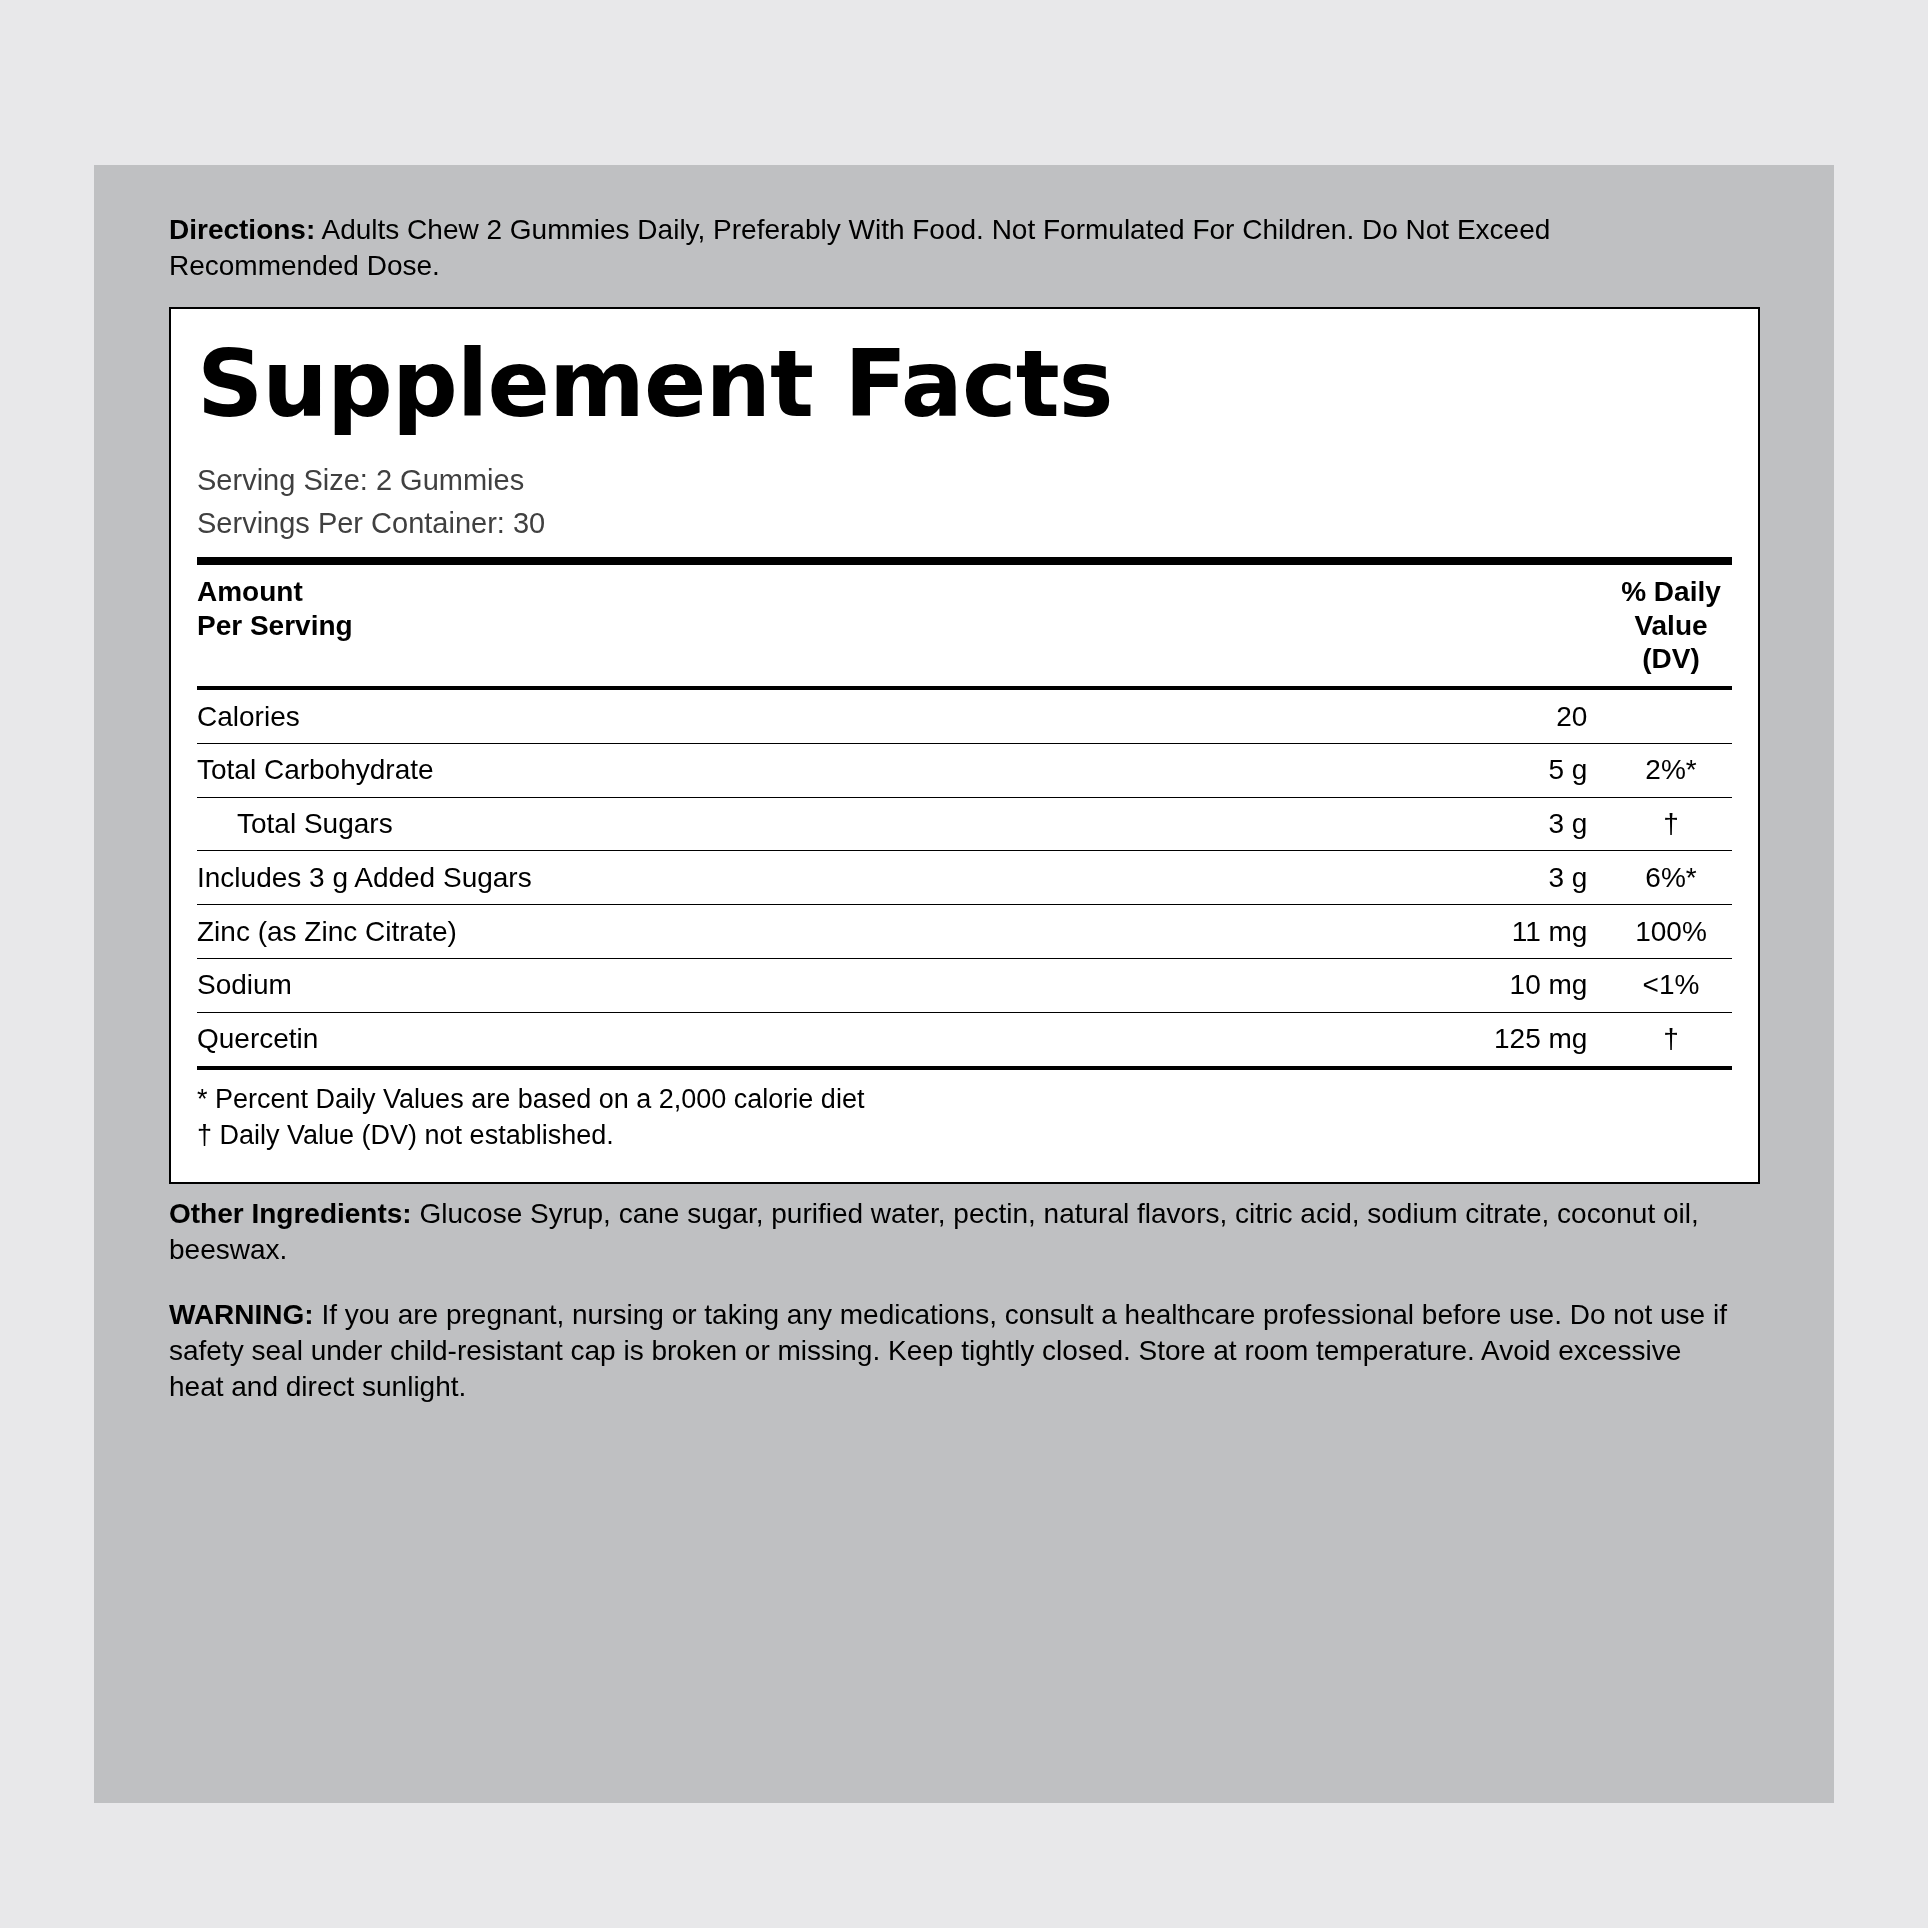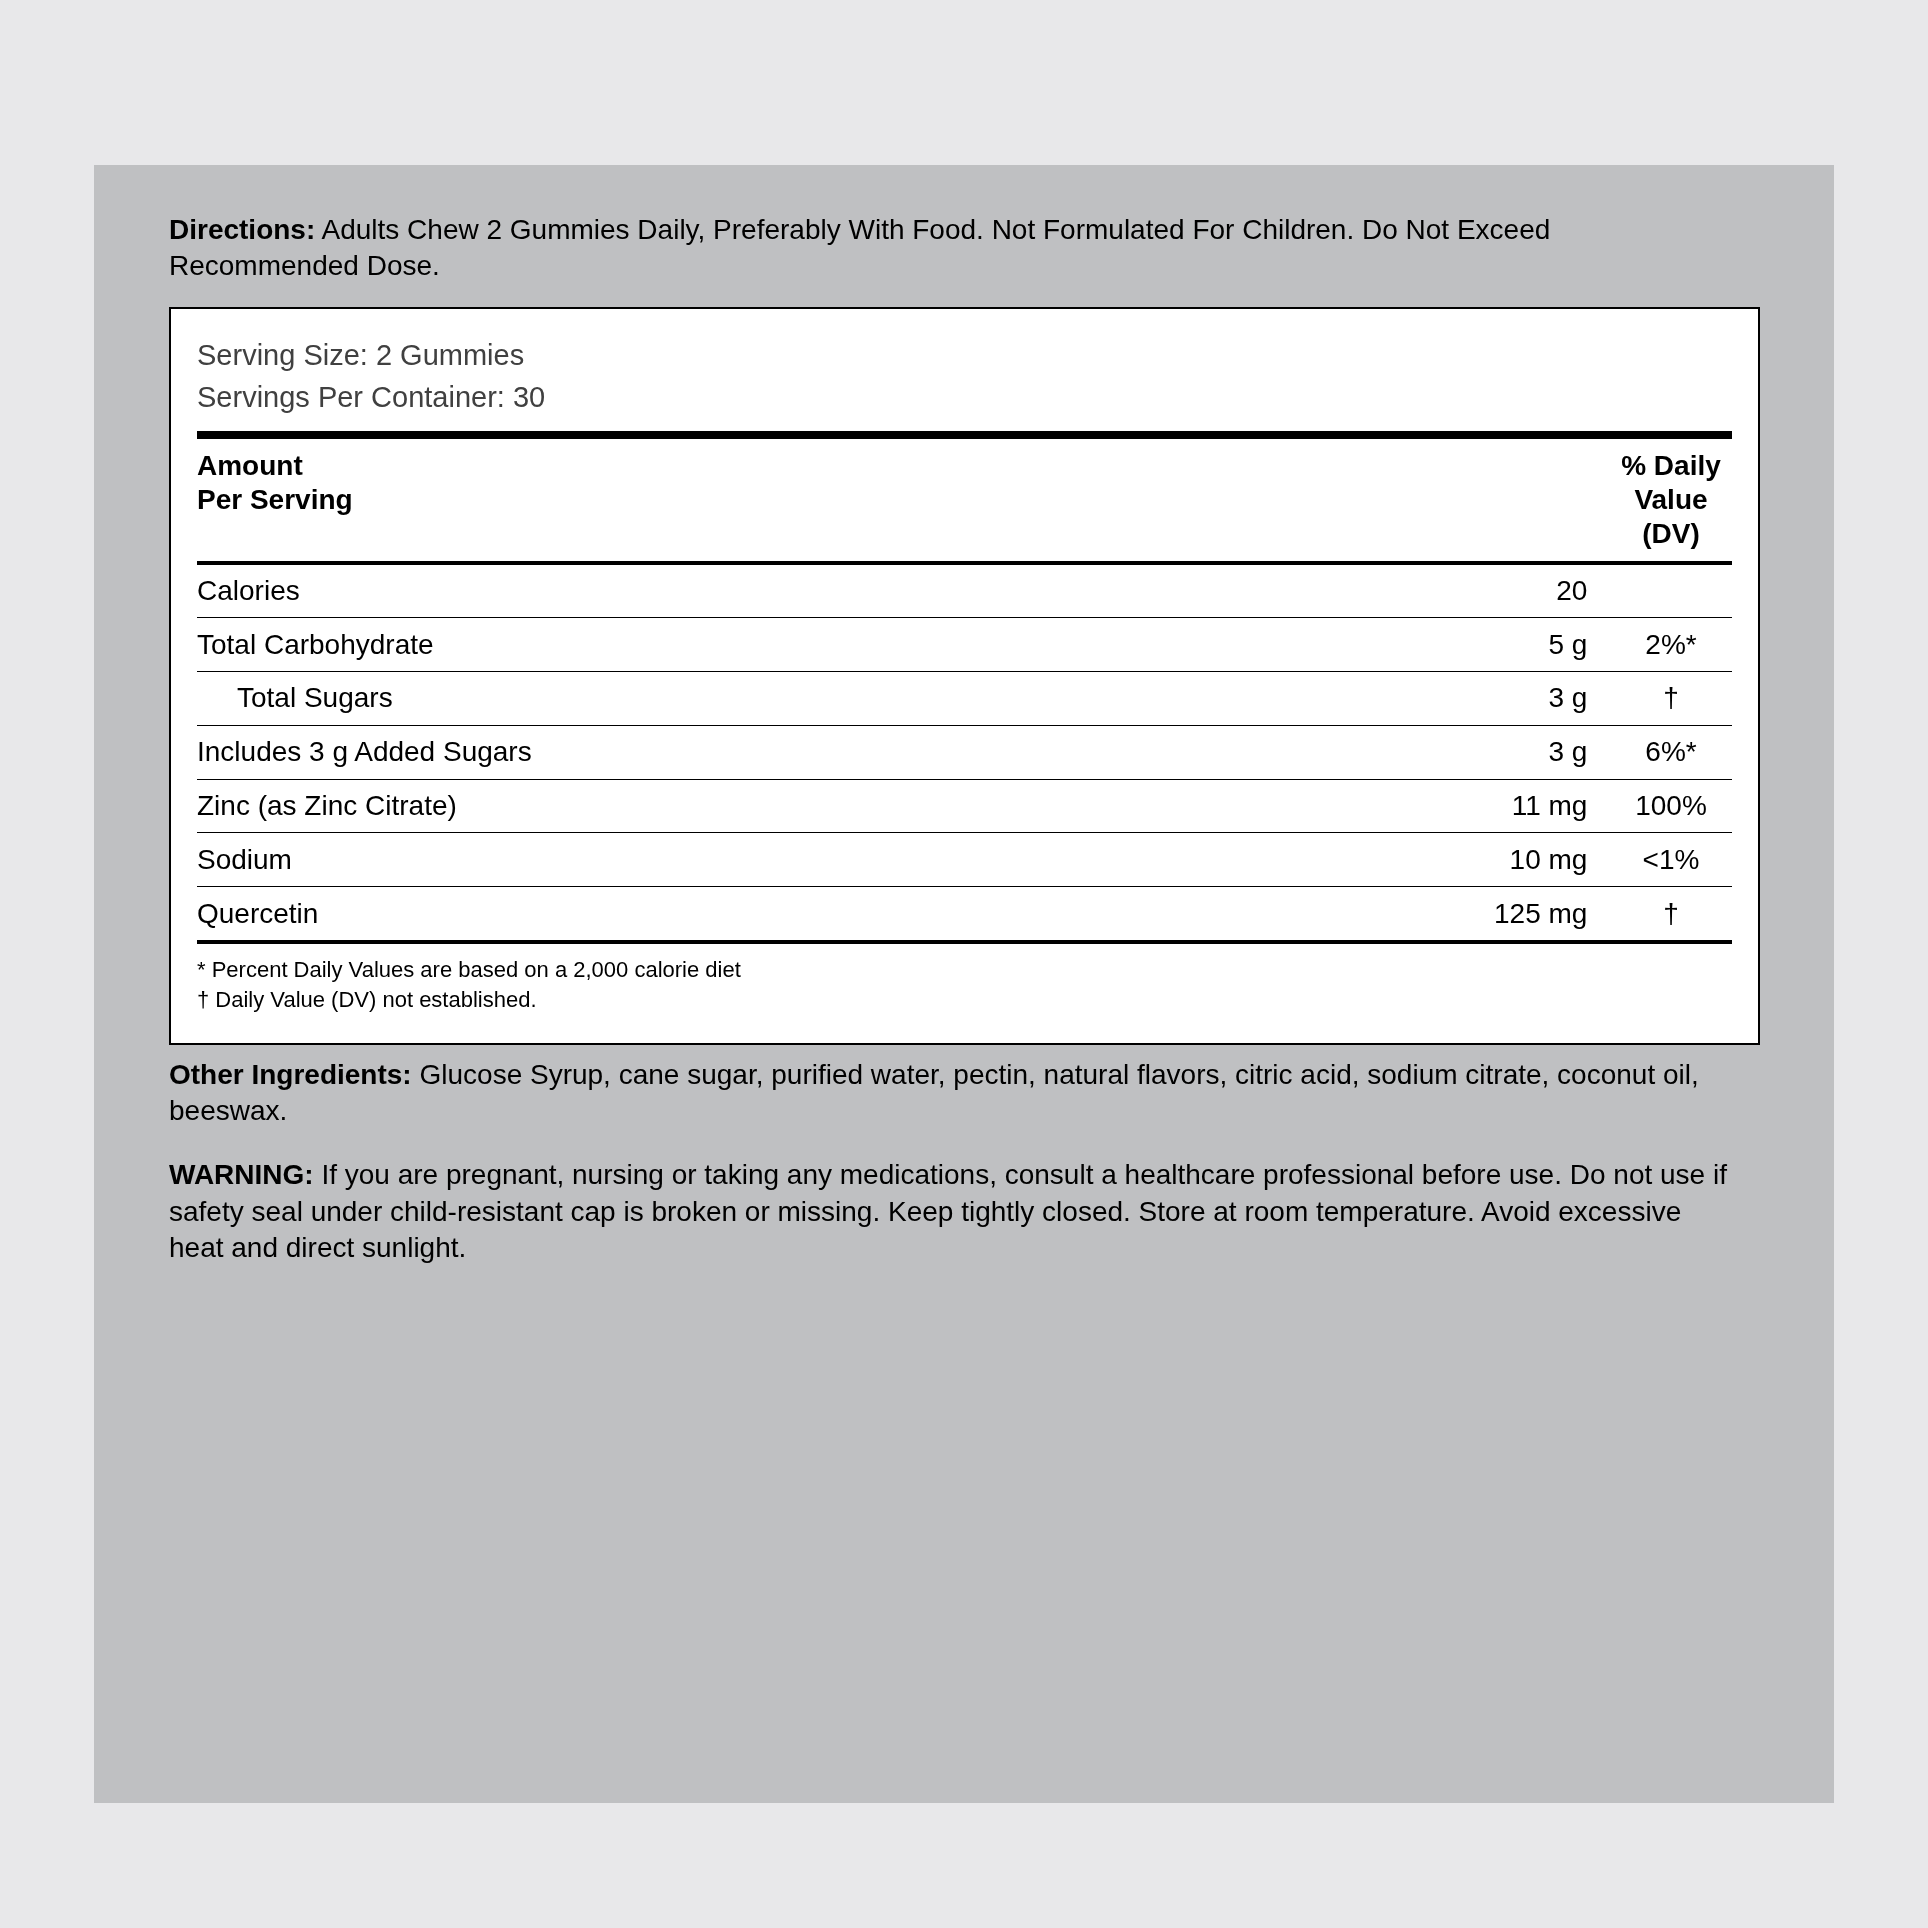--- a/index.html
+++ b/index.html
@@ -100,21 +100,21 @@
     padding-bottom: 13px;
     line-height: 1.20;
   }
   .hdr .col-name { font-size: 28px; }
   .hdr .col-dv { font-size: 28px; }
 
   .row-sep td { border-bottom: 1.9px solid #000; }
   .row-indent .col-name { padding-left: 40px; }
 
   .footnotes {
-    font-size: 22px;
+    font-size: 27px;
     line-height: 1.35;
     color: #000;
     padding-top: 11.3px;
   }
 
   .other-ing, .warning {
     font-size: 28px;
     line-height: 1.30;
     color: #000;
     margin-top: 12px;
@@ -128,20 +128,21 @@
 <div id="page">
   <div class="panel">
     <div class="panel-inner">
 
       <p class="directions">
         <b>Directions:</b><span> Adults Chew 2 Gummies Daily, Preferably With Food. Not Formulated For Children. Do Not Exceed Recommended Dose.</span>
       </p>
 
       <div class="facts-box">
 
+        <div class="facts-title">Supplement Facts</div>
 
         <div class="serving-line">Serving Size: 2 Gummies</div>
         <div class="serving-line">Servings Per Container: 30</div>
 
         <div class="rule-thick"></div>
 
         <table class="facts">
           <tbody>
             <tr class="hdr">
               <td class="col-name">

